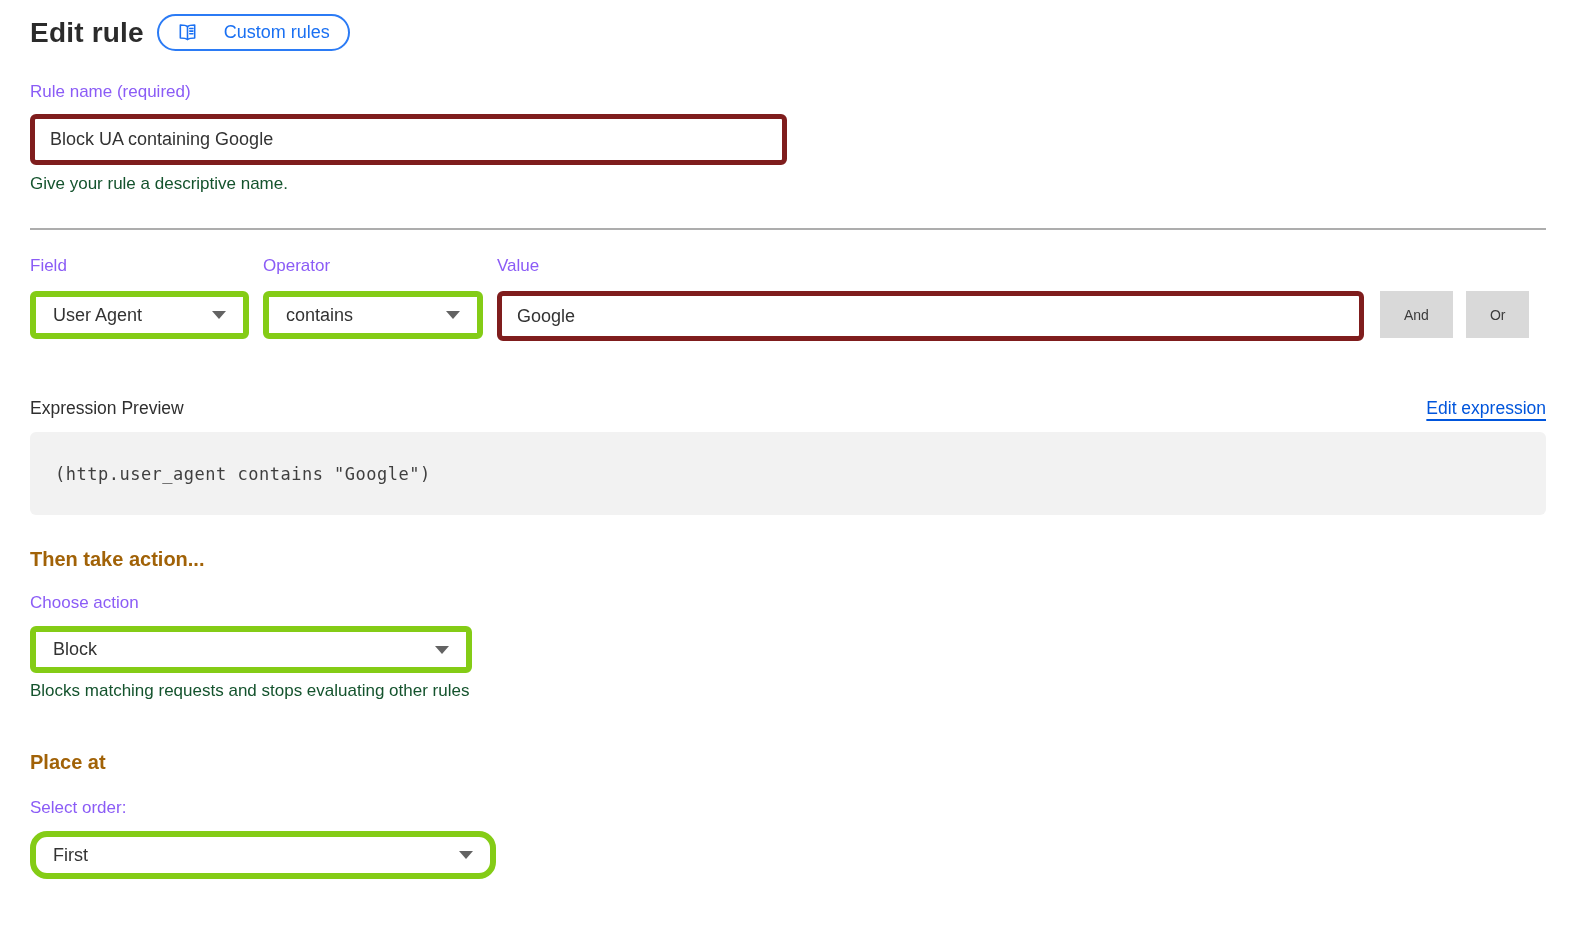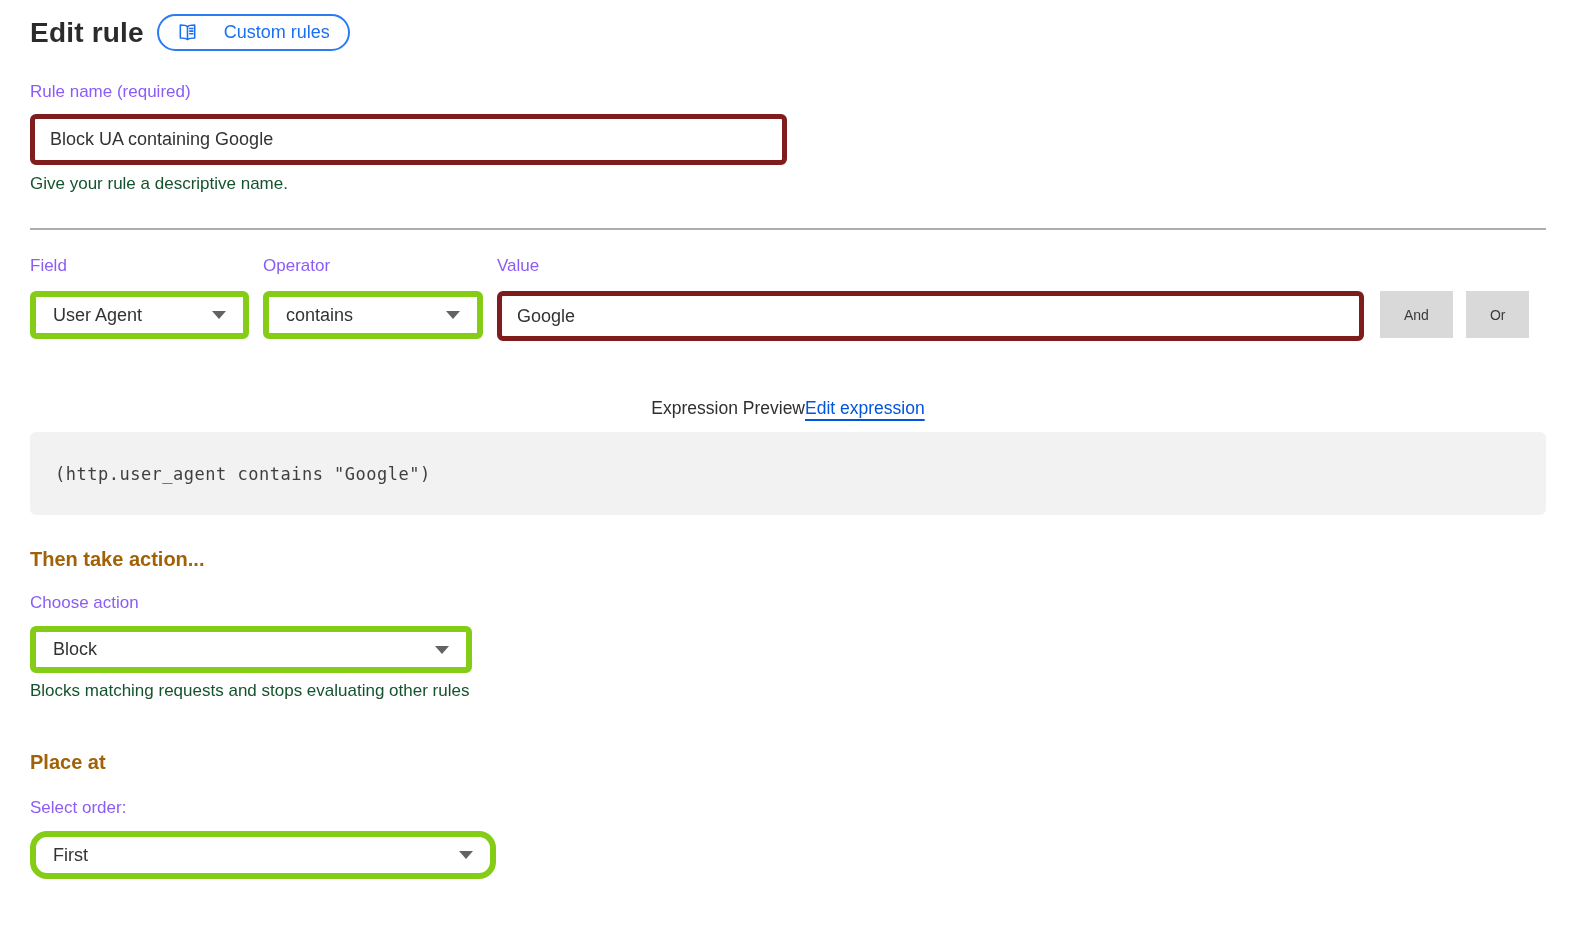--- a/index.html
+++ b/index.html
@@ -74,21 +74,21 @@
     height: 47px; padding: 0 24px;
     background: #d9d9d9; border: none; border-radius: 0;
     font-size: 14px; color: #3b3b3b;
     font-family: "Liberation Sans", sans-serif;
     cursor: pointer;
   }
 
   
   .expression-section { margin-top: 57px; }
   .expr-head {
-    width: 1516px; display: flex; align-items: flex-end; justify-content: center;
+    width: 1516px; display: flex; align-items: flex-end; justify-content: space-between;
   }
   .expr-label { font-size: 17.5px; color: #2f2f2f; }
   .edit-link {
     font-size: 17.5px; color: #0055dc; text-decoration: underline;
     text-underline-offset: 5px; text-decoration-thickness: 2px; cursor: pointer;
   }
   .code-block {
     margin-top: 13px; width: 1516px; height: 83px;
     background: #f2f2f2; border-radius: 6px;
     display: flex; align-items: center; padding-left: 25px;

